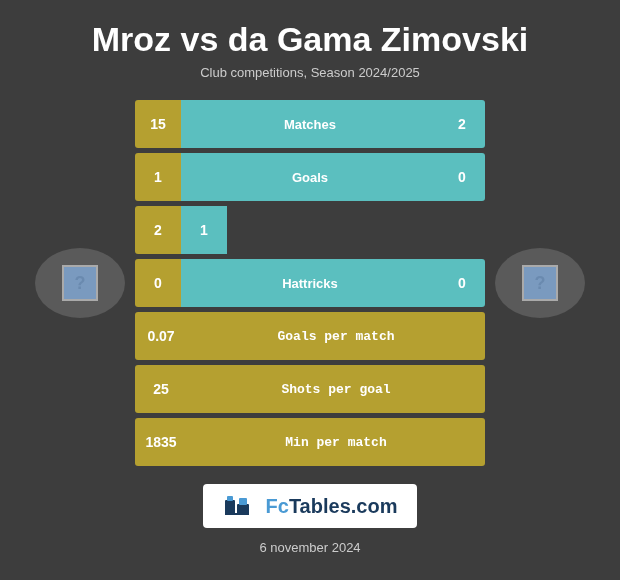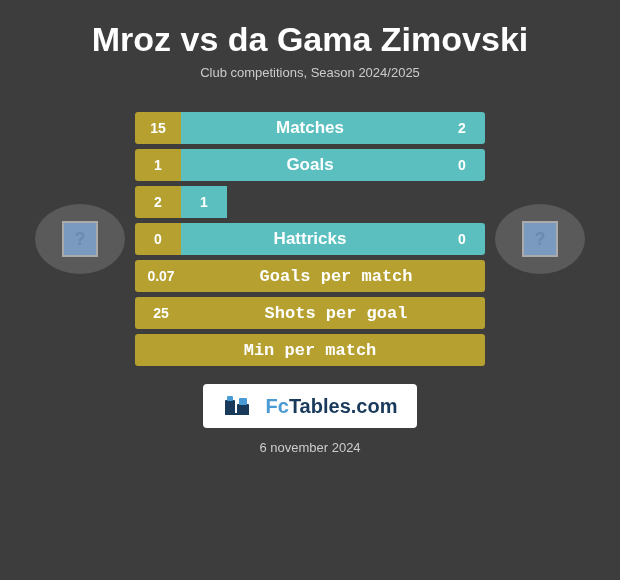--- a/index.html
+++ b/index.html
@@ -27,21 +27,21 @@
       font-size: 34px;
       font-weight: bold;
       text-align: center;
       margin-bottom: 6px;
     }
 
     .subtitle {
       color: #cccccc;
       font-size: 13px;
       text-align: right;
-      margin-bottom: 32px;
+      margin-bottom: 20px;
     }
 
     .main-area {
       display: flex;
       flex-direction: row;
       align-items: center;
       width: 100%;
       justify-content: center;
       gap: 0;
     }
@@ -81,21 +81,21 @@
       display: flex;
       flex-direction: column;
       gap: 5px;
       width: 350px;
     }
 
     .stat-row {
       display: flex;
       flex-direction: row;
       align-items: center;
-      height: 32px;
+      height: 48px;
       border-radius: 3px;
       overflow: hidden;
     }
 
     .stat-row.two-sided {
       background: transparent;
     }
 
     .left-val {
       background-color: #b5a030;
@@ -109,21 +109,21 @@
       justify-content: center;
       flex-shrink: 0;
     }
 
     .label-bar {
       flex: 1;
       height: 100%;
       display: flex;
       align-items: center;
       justify-content: center;
-      font-size: 17px;
+      font-size: 13px;
       font-weight: bold;
       color: #ffffff;
       position: relative;
     }
 
     .label-bar.teal {
       background-color: #5bbfbf;
     }
 
     .label-bar.olive {
@@ -231,20 +231,21 @@
         <div class="left-val">0.07</div>
         <div class="label-bar olive">Goals per match</div>
       </div>
 
       <div class="stat-row single">
         <div class="left-val">25</div>
         <div class="label-bar olive">Shots per goal</div>
       </div>
 
       <div class="stat-row single">
+        <div class="left-val">1835</div>
         <div class="label-bar olive">Min per match</div>
       </div>
 
     </div>
 
     <div class="player-side">
       <div class="player-circle">
         <div class="player-icon">?</div>
       </div>
     </div>

